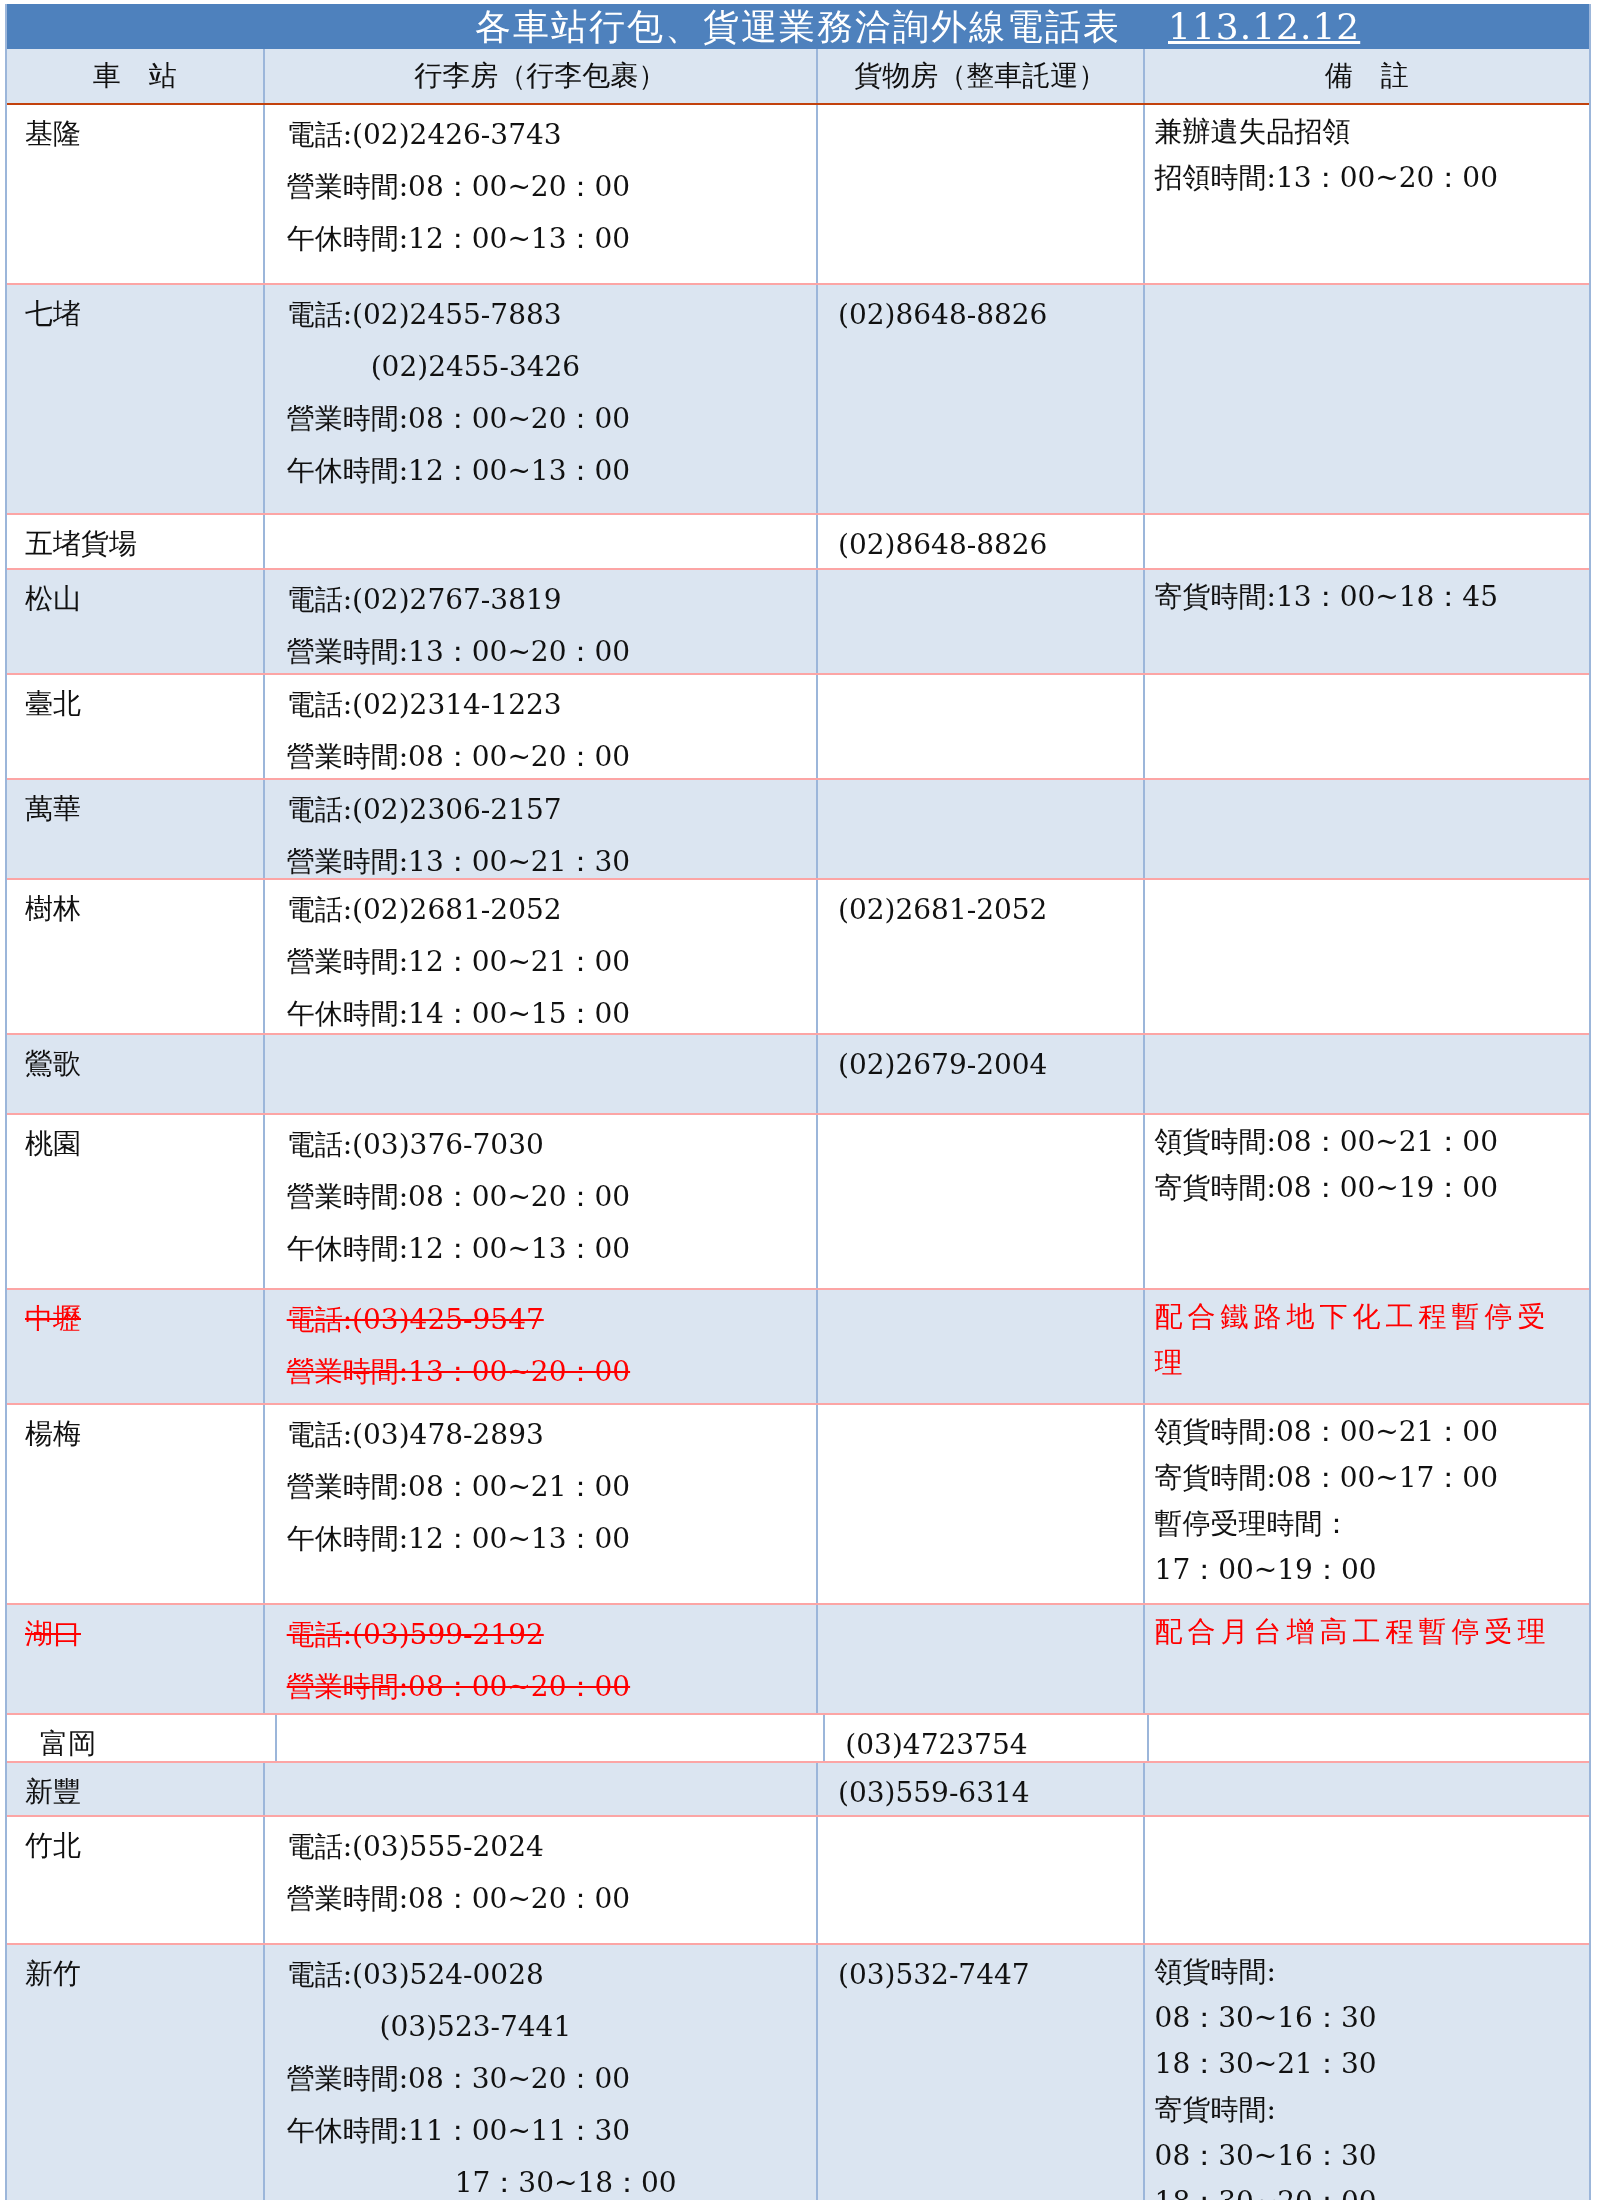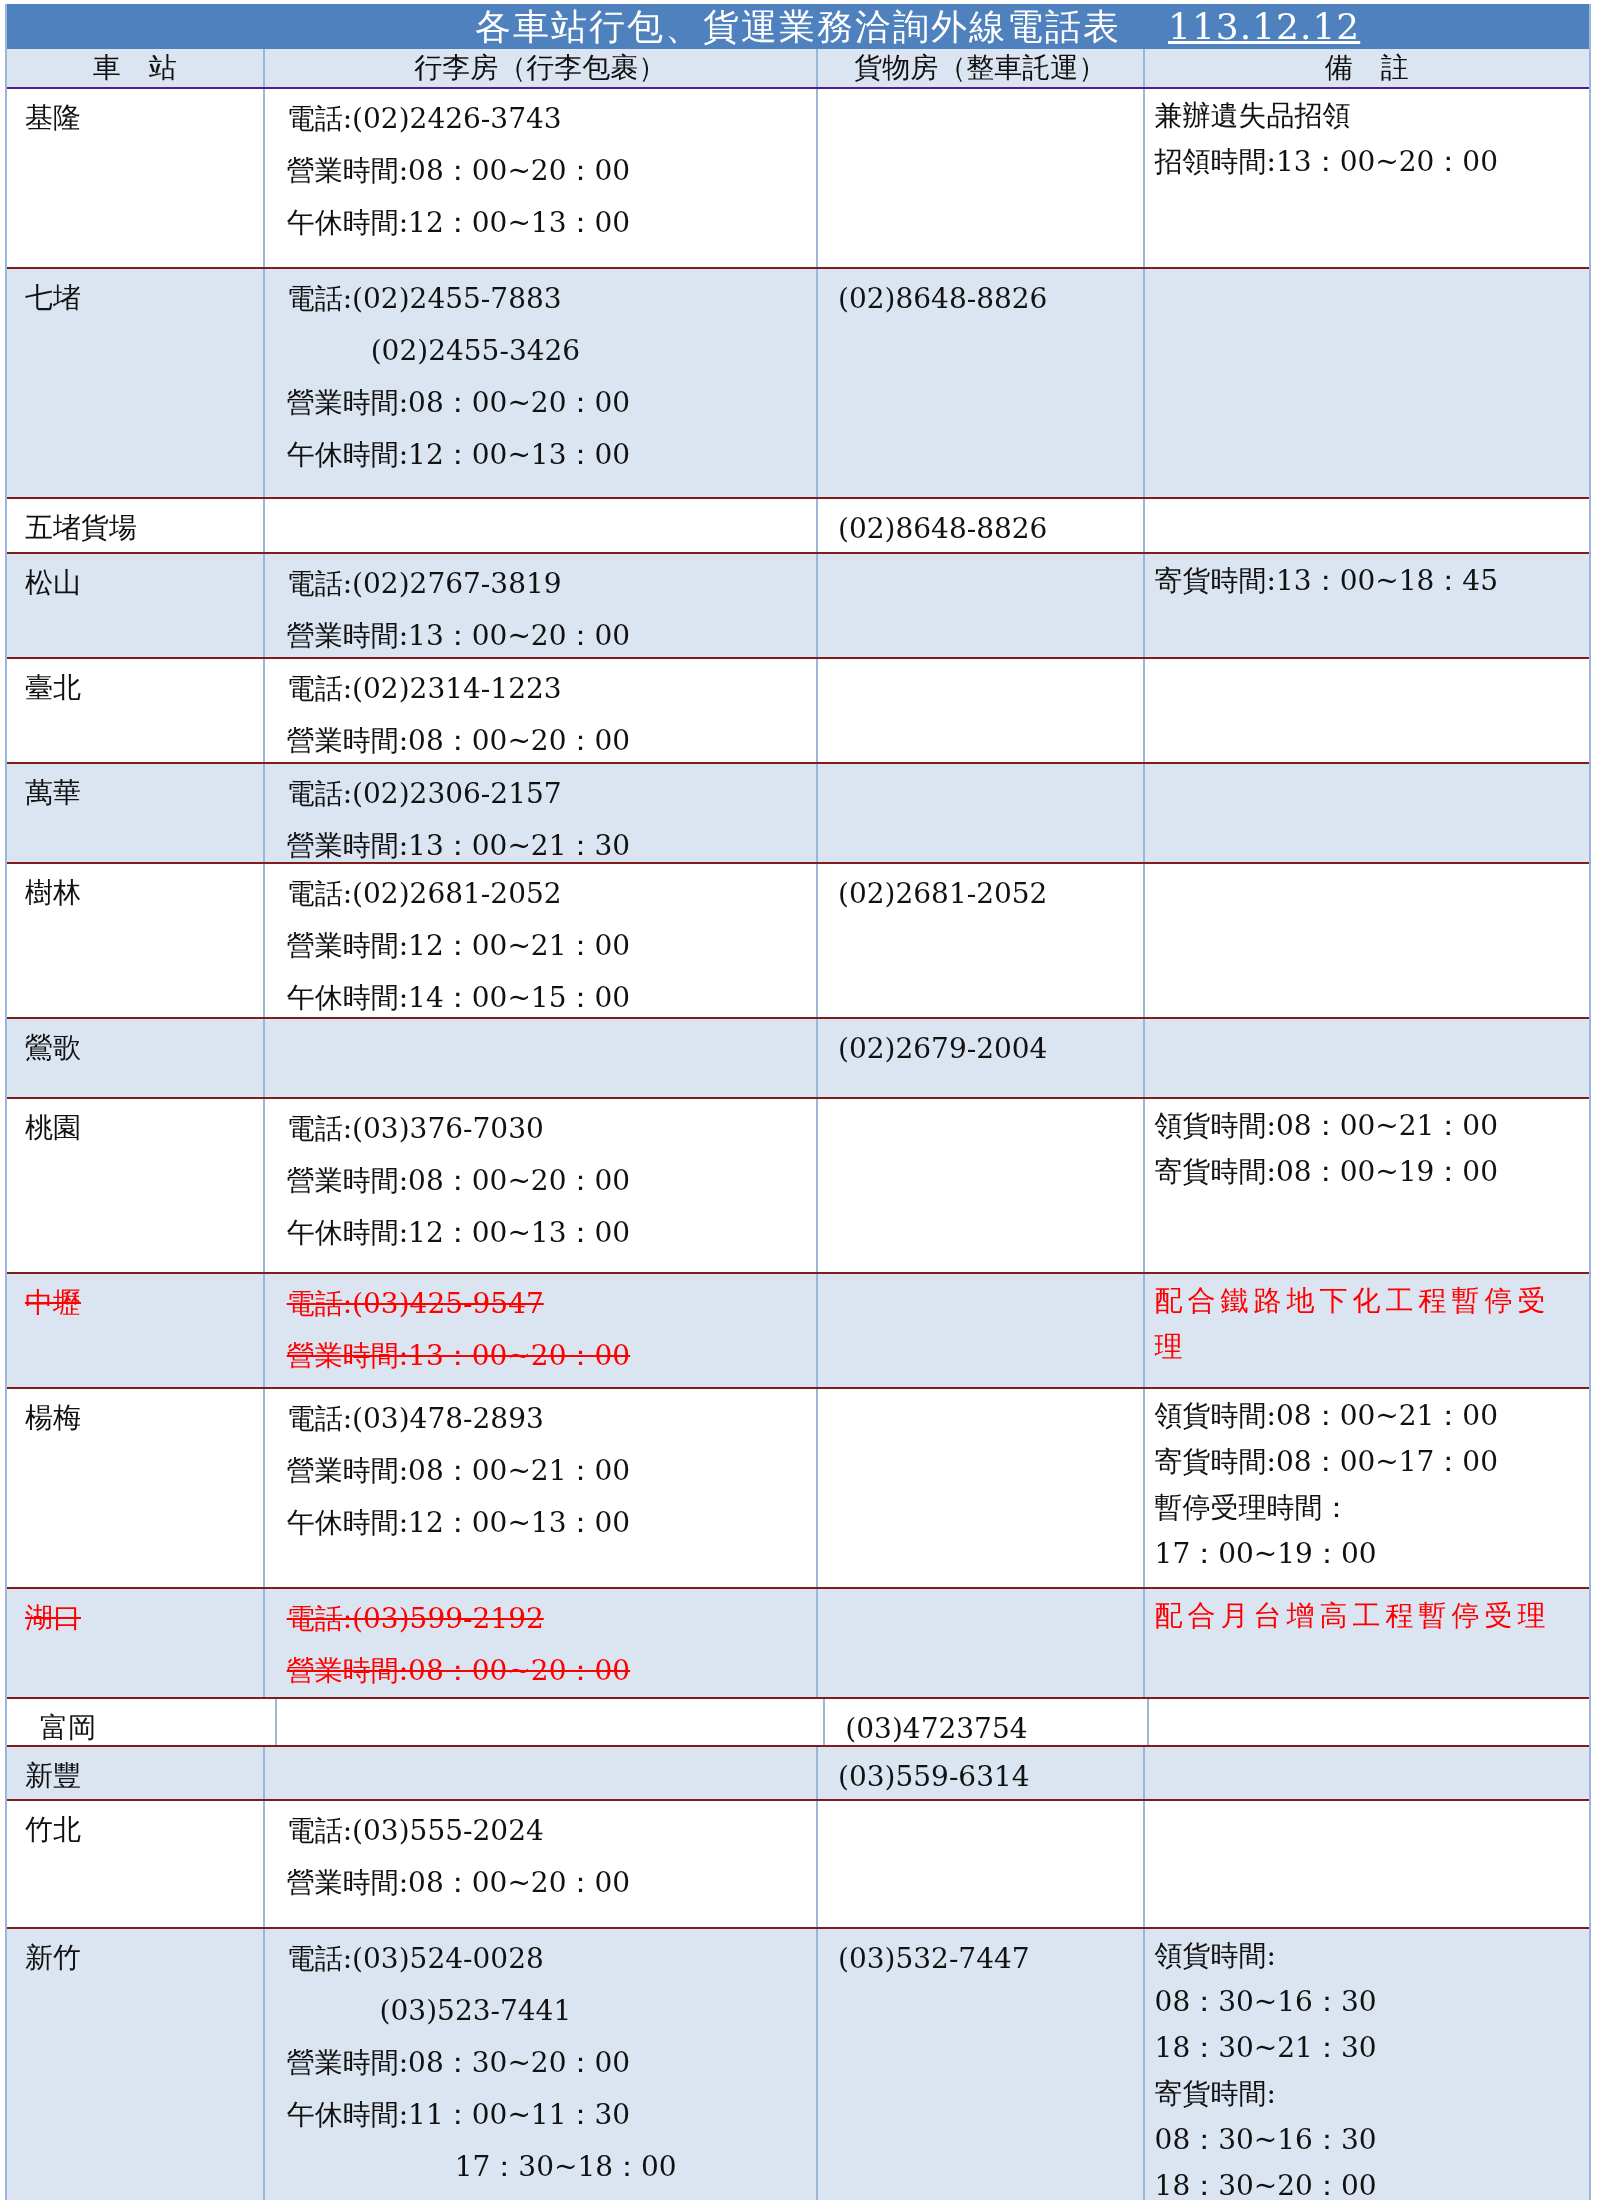--- a/index.html
+++ b/index.html
@@ -30,36 +30,36 @@
   }
   .title-bar .date{
     position:absolute;
     left:1161px;top:0;
     letter-spacing:1px;
     text-decoration:underline;
   }
   
   .header-row{
     display:flex;
-    height:40px;
+    height:56px;
     background:#dbe5f1;
-    border-bottom:2px solid #4c1d95;
+    border-bottom:2px solid #c2410c;
     box-sizing:border-box;
     font-size:28px;
   }
   .header-row .cell{
     display:flex;align-items:center;justify-content:center;
     box-sizing:border-box;
     line-height:38px;
   }
   
   .row{
     display:flex;
     background:#ffffff;
-    border-bottom:2px solid #7f1d1d;
+    border-bottom:2px solid #fca5a5;
     box-sizing:border-box;
     overflow:hidden;
   }
   .row.shaded{background:#dbe5f1;}
   .cell{
     box-sizing:border-box;
     border-right:2px solid #9cb6da;
     overflow:hidden;
     padding-top:4px;
   }

